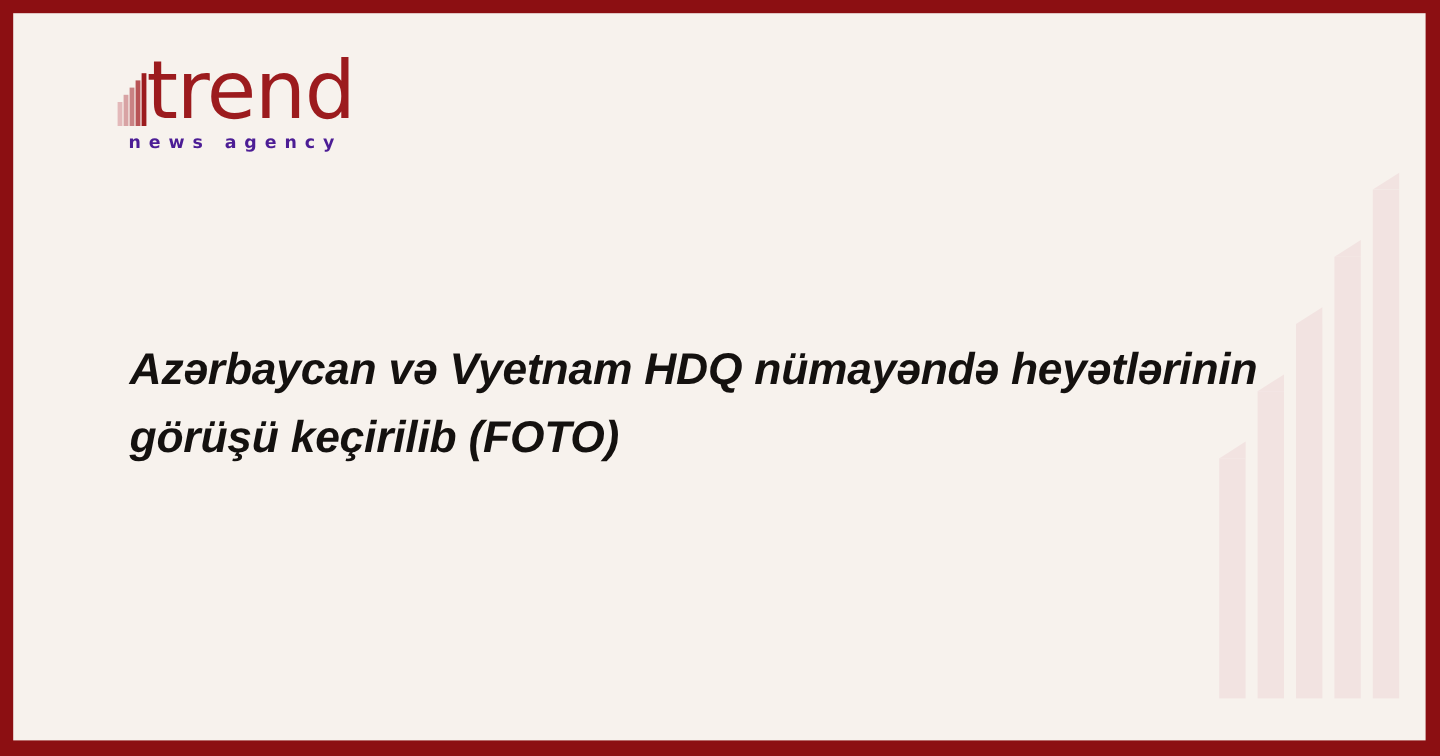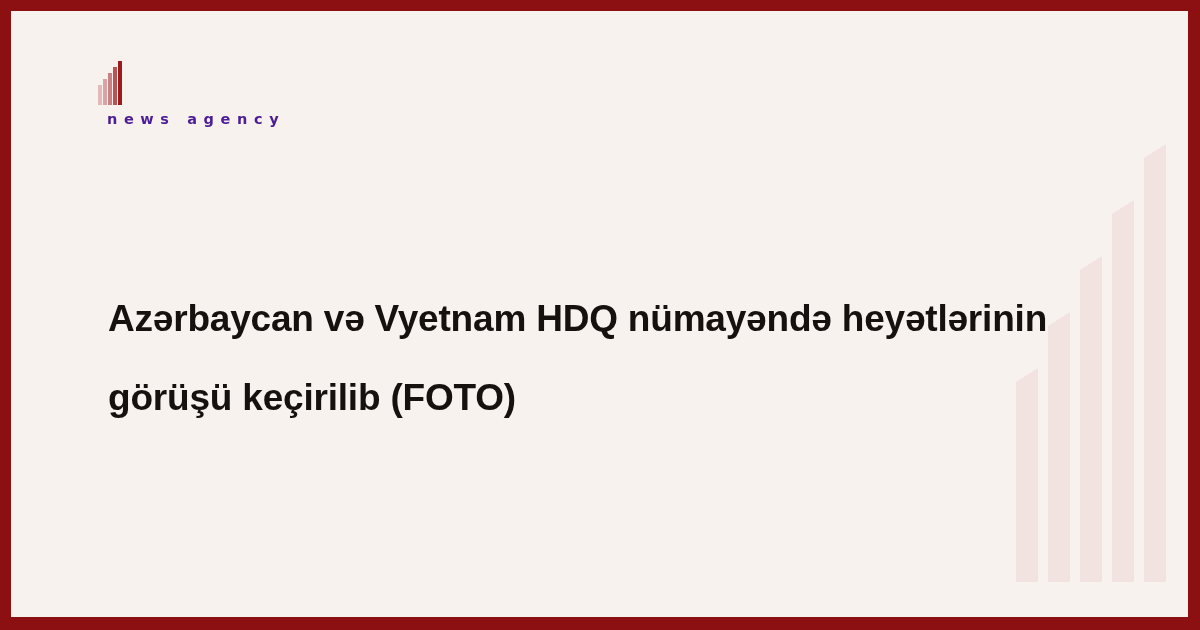--- a/index.html
+++ b/index.html
@@ -99,23 +99,24 @@
 
   
   .headline {
     position: absolute;
     left: 97px;
     top: 268px;
     width: 975px;
     margin: 0;
     font-size: 37px;
     font-weight: 700;
-    line-height: 79px;
+    line-height: 57px;
     letter-spacing: -0.2px;
     color: #14110f;
+    font-style: italic;
   }
 </style>
 </head>
 <body>
 
 <div class="card">
   <div class="canvas">
 
     <div class="watermark">
       <div class="wm-bar" style="left: 8px; height: 200px;">
@@ -136,19 +137,20 @@
     </div>
 
     <div class="logo">
       <div class="logo-mark">
         <span style="height: 20px; background: rgb(227, 185, 186); left: 0px;"></span>
         <span style="height: 26px; background: rgb(216, 163, 164); left: 5px;"></span>
         <span style="height: 32px; background: rgb(201, 130, 132); left: 10px;"></span>
         <span style="height: 38px; background: rgb(184, 83, 86); left: 15px;"></span>
         <span style="height: 44px; background: rgb(156, 27, 30); left: 20px;"></span>
       </div>
+      <div class="logo-word">trend</div>
       <div class="logo-sub">news agency</div>
     </div>
 
     <h1 class="headline">Azərbaycan və Vyetnam HDQ nümayəndə heyətlərinin görüşü keçirilib (FOTO)</h1>
 
   </div>
 </div>
 
 </body></html>

